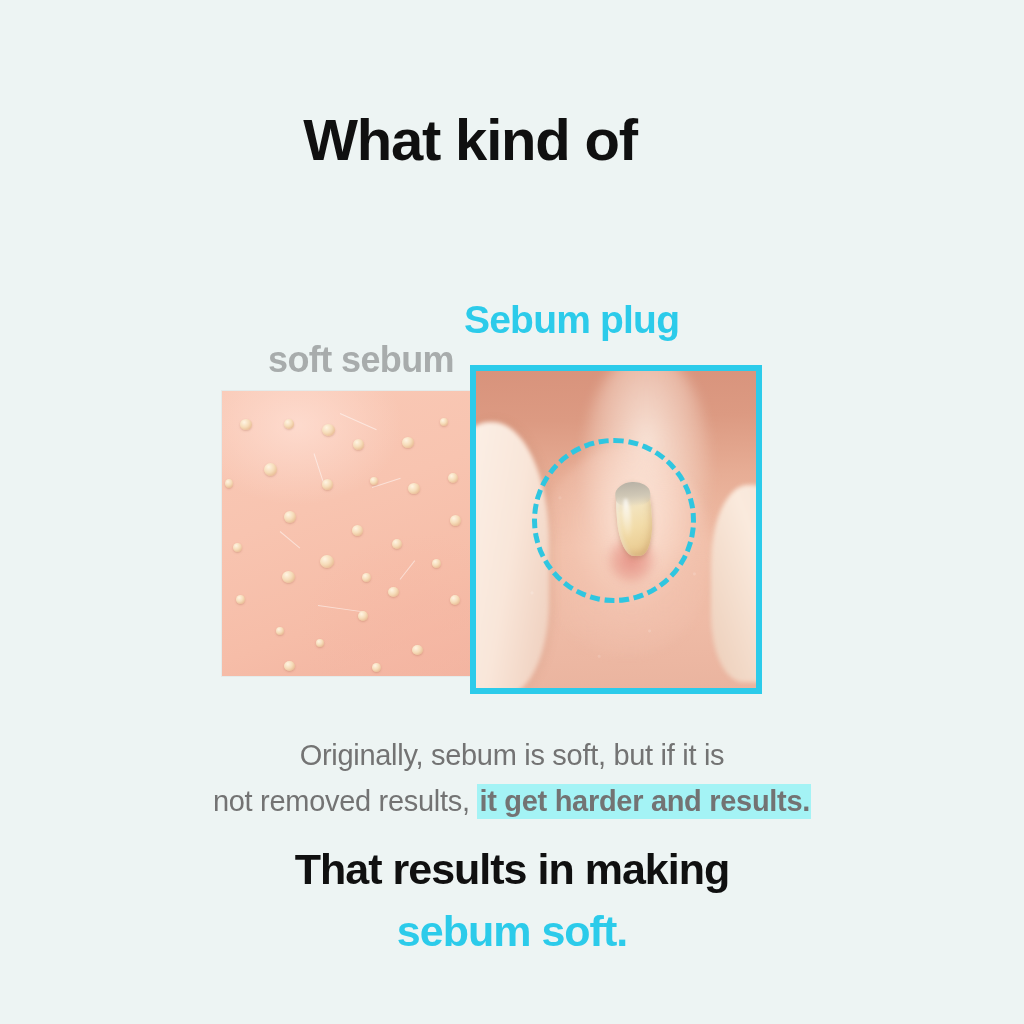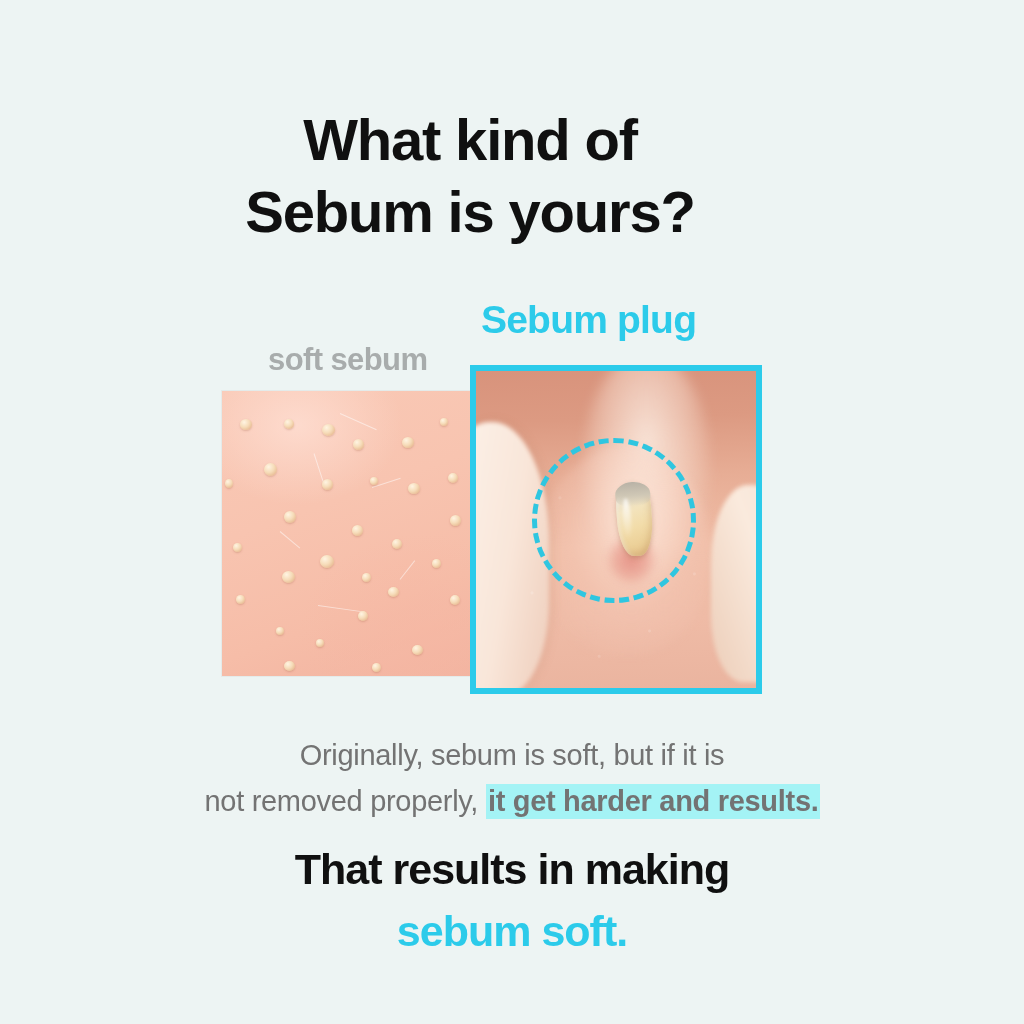--- a/index.html
+++ b/index.html
@@ -36,29 +36,29 @@
     line-height: 72px;
     letter-spacing: -1.2px;
   }
   .headline .hl-line { display: block; }
 
   
   .label-soft {
     position: absolute;
     left: 268px;
     top: 340px;
-    font-size: 31px;
+    font-size: 36px;
     font-weight: 700;
     color: #a8acac;
     letter-spacing: -0.6px;
     line-height: 40px;
   }
   .label-plug {
     position: absolute;
-    left: 481px;
+    left: 464px;
     top: 296px;
     font-size: 39px;
     font-weight: 800;
     color: #2ccbea;
     letter-spacing: -0.8px;
     line-height: 48px;
   }
 
   
   .photo-soft {
@@ -253,21 +253,20 @@
   .closing .cl-line { display: block; color: #101010; }
   .closing .cl-accent { display: block; color: #2ccbea; }
 </style>
 </head>
 <body>
 
 <div class="page">
 
   <div class="headline">
     <span class="hl-line">What kind of</span>
-    <span class="hl-line">Sebum is yours?</span>
   </div>
 
   <div class="label-soft">soft sebum</div>
 
   <div class="label-plug">Sebum plug</div>
 
   <div class="photo-soft">
     <div class="hairs">
       <div class="hair" style="left:118px; top:22px; width:40px; transform:rotate(24deg);"></div>
       <div class="hair" style="left:92px;  top:62px; width:34px; transform:rotate(72deg);"></div>
@@ -321,21 +320,21 @@
         <div class="plug-tip"></div>
         <div class="plug-shine"></div>
       </div>
       <div class="pore-texture"></div>
       <div class="dashed-circle"></div>
     </div>
   </div>
 
   <div class="body-copy">
     <span class="bc-line">Originally, sebum is soft, but if it is</span>
-    <span class="bc-line"><span>not removed properly, </span><span class="hl">it get harder and results.</span></span>
+    <span class="bc-line"><span>not removed results, </span><span class="hl">it get harder and results.</span></span>
   </div>
 
   <div class="closing">
     <span class="cl-line">That results in making</span>
     <span class="cl-accent">sebum soft.</span>
   </div>
 
 </div>
 
 </body></html>

